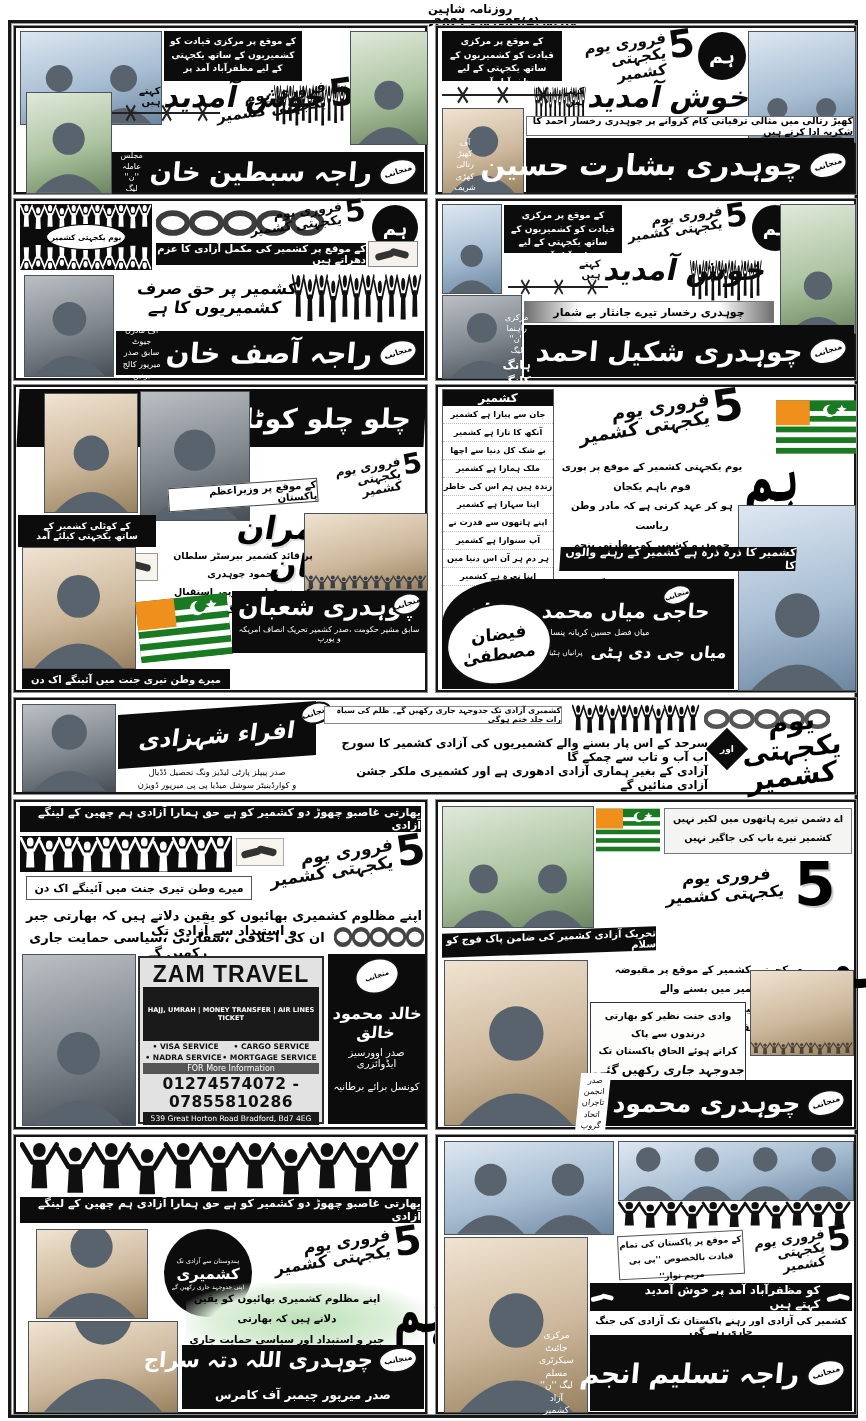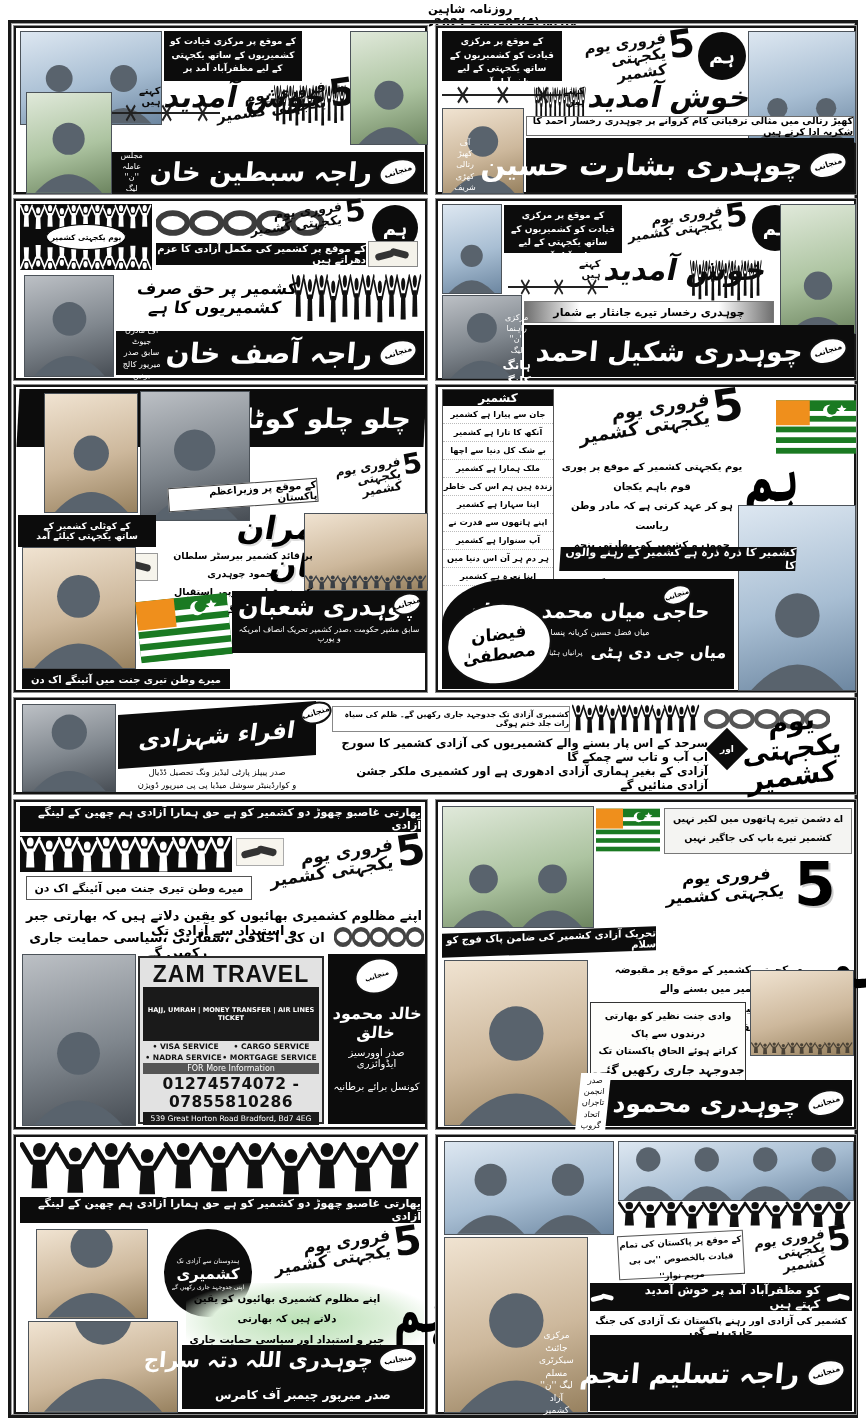--- a/index.html
+++ b/index.html
@@ -383,21 +383,21 @@
         </svg>
     </div>
     <div class="b blk" style="left:102px;top:8px;width:198px;height:54px;transform:skewY(-4deg);display:flex;align-items:center;justify-content:center">
       <span class="urdu bd" style="font-size:23px;transform:skewX(-8deg)">افراء شہزادی</span>
     </div>
     <div class="b oval" style="left:284px;top:2px;width:32px;height:22px">منجانب</div>
     <div class="b urdu c" style="left:102px;top:66px;width:198px;font-size:8.4px;line-height:1.5">
       <span>صدر پیپلز پارٹی لیڈیز ونگ تحصیل ڈڈیال</span><br>
       <span>و کوارڈینیٹر سوشل میڈیا پی پی میرپور ڈویژن</span>
     </div>
-    <div class="b wband urdu" style="left:316px;top:6px;width:238px;height:26px;font-size:7.8px;border:1px solid #888">کشمیری آزادی تک جدوجہد جاری رکھیں گے۔ ظلم کی سیاہ رات جلد ختم ہوگی</div>
+    <div class="b wband urdu" style="left:308px;top:6px;width:238px;height:18px;font-size:7.8px;border:1px solid #888">کشمیری آزادی تک جدوجہد جاری رکھیں گے۔ ظلم کی سیاہ رات جلد ختم ہوگی</div>
     <svg class="b" viewBox="0 0 290 36" preserveAspectRatio="none" style="left:556px;top:4px;width:128px;height:30px;color:#101010">
         <use href="#crowdrow"></use>
       </svg>
     <svg class="b" viewBox="0 0 150 24" preserveAspectRatio="none" style="left:688px;top:8px;width:126px;height:22px;color:#555">
         <use href="#chainrow"></use>
       </svg>
     <div class="b urdu bd" style="left:312px;top:36px;width:380px;font-size:11.5px">سرحد کے اس پار بسنے والے کشمیریوں کی آزادی کشمیر کا سورج اب آب و تاب سے چمکے گا</div>
     <div class="b urdu bd" style="left:312px;top:64px;width:380px;font-size:11.5px">آزادی کے بغیر ہماری آزادی ادھوری ہے اور کشمیری ملکر جشن آزادی منائیں گے</div>
     <div class="b" style="left:696px;top:34px;width:30px;height:30px;background:#0c0c0c;transform:rotate(45deg);display:flex;align-items:center;justify-content:center">
       <span class="urdu bd" style="color:#fff;font-size:9px;transform:rotate(-45deg)">اور</span>

